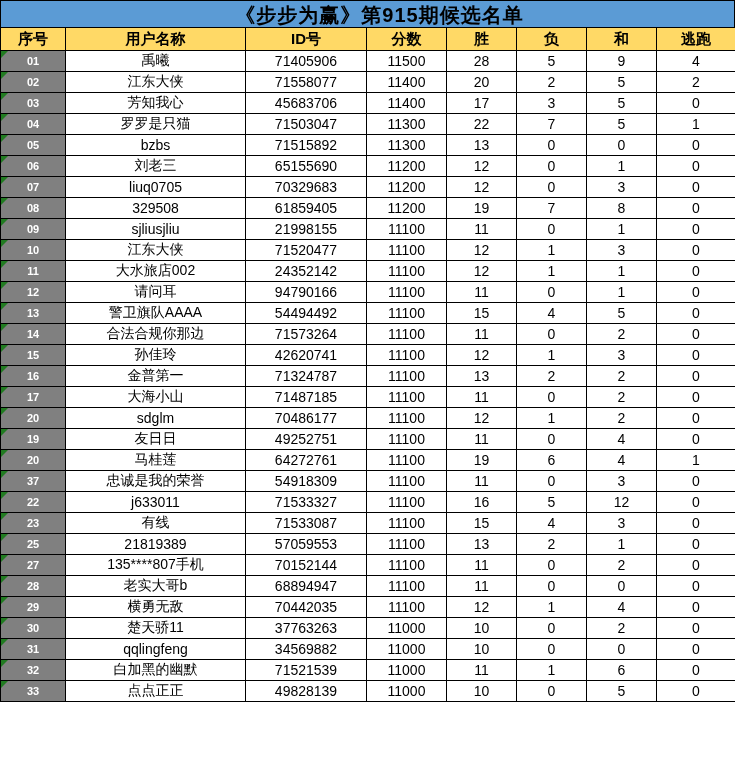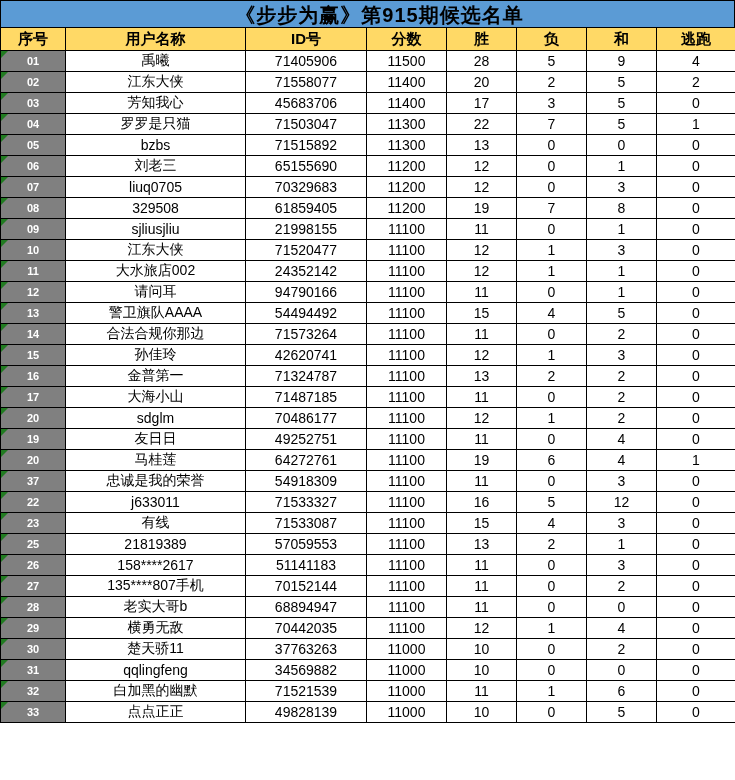--- a/index.html
+++ b/index.html
@@ -325,30 +325,20 @@
           <td class="idx"><i class="flag"></i><span>25</span></td>
           <td>21819389</td>
           <td>57059553</td>
           <td>11100</td>
           <td>13</td>
           <td>2</td>
           <td>1</td>
           <td>0</td>
         </tr>
         <tr>
-          <td class="idx"><i class="flag"></i><span>26</span></td>
-          <td>158****2617</td>
-          <td>51141183</td>
-          <td>11100</td>
-          <td>11</td>
-          <td>0</td>
-          <td>3</td>
-          <td>0</td>
-        </tr>
-        <tr>
           <td class="idx"><i class="flag"></i><span>27</span></td>
           <td>135****807手机</td>
           <td>70152144</td>
           <td>11100</td>
           <td>11</td>
           <td>0</td>
           <td>2</td>
           <td>0</td>
         </tr>
         <tr>

